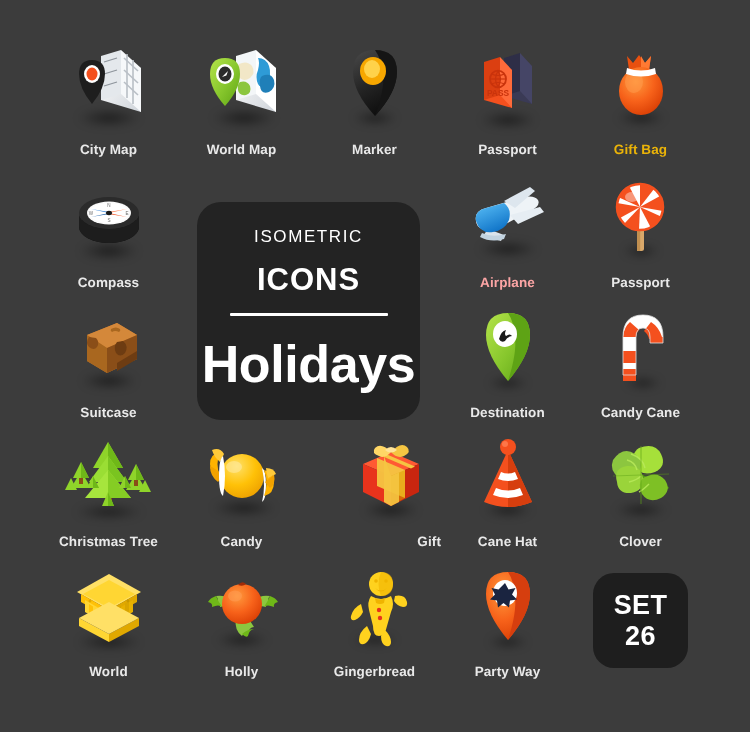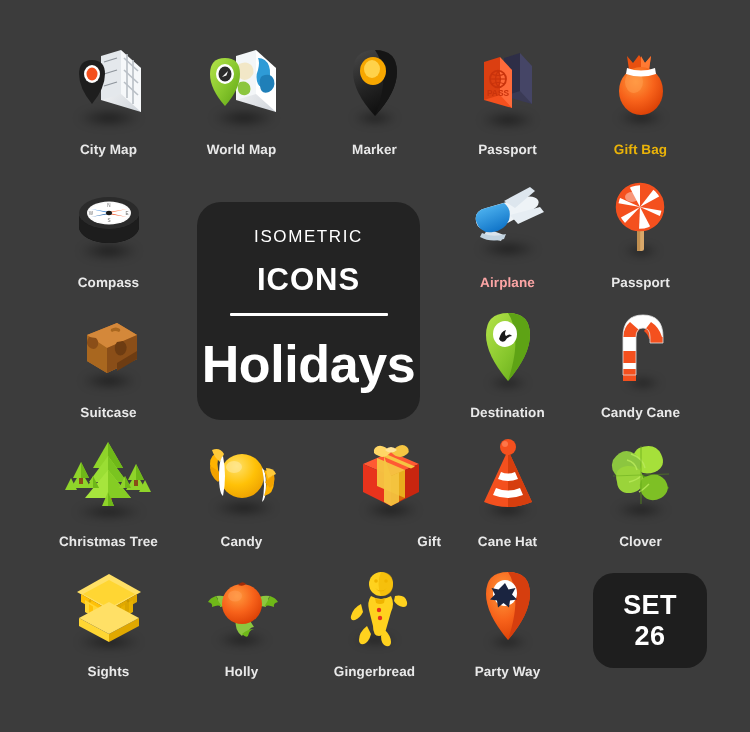--- a/index.html
+++ b/index.html
@@ -82,21 +82,21 @@
     font-size: 52px;
     font-weight: bold;
     letter-spacing: -0.4px;
     margin-top: 22px;
     line-height: 1;
   }
   
   #set-badge {
     position: absolute;
     left: 593px; top: 573px;
-    width: 114px; height: 95px;
+    width: 95px; height: 95px;
     background: #1e1e1e;
     border-radius: 21px;
     display: flex;
     flex-direction: column;
     align-items: center;
     justify-content: center;
   }
   #set-badge .set-word {
     color: #ffffff;
     font-size: 27px;
@@ -258,21 +258,21 @@
         </svg>
       </div>
       <div class="label" style="color: rgb(233, 233, 233);">Clover</div>
     </div>
     <div class="cell" style="left: 42px; top: 558px;">
       <div class="art">
         <svg width="100" height="100" viewBox="0 0 100 100">
           <use href="#sym-sights"></use>
         </svg>
       </div>
-      <div class="label" style="color: rgb(233, 233, 233);">Sights</div>
+      <div class="label" style="color: rgb(233, 233, 233);">World</div>
     </div>
     <div class="cell" style="left: 175px; top: 558px;">
       <div class="art">
         <svg width="100" height="100" viewBox="0 0 100 100">
           <use href="#sym-holly"></use>
         </svg>
       </div>
       <div class="label" style="color: rgb(233, 233, 233);">Holly</div>
     </div>
     <div class="cell" style="left: 308px; top: 558px;">

